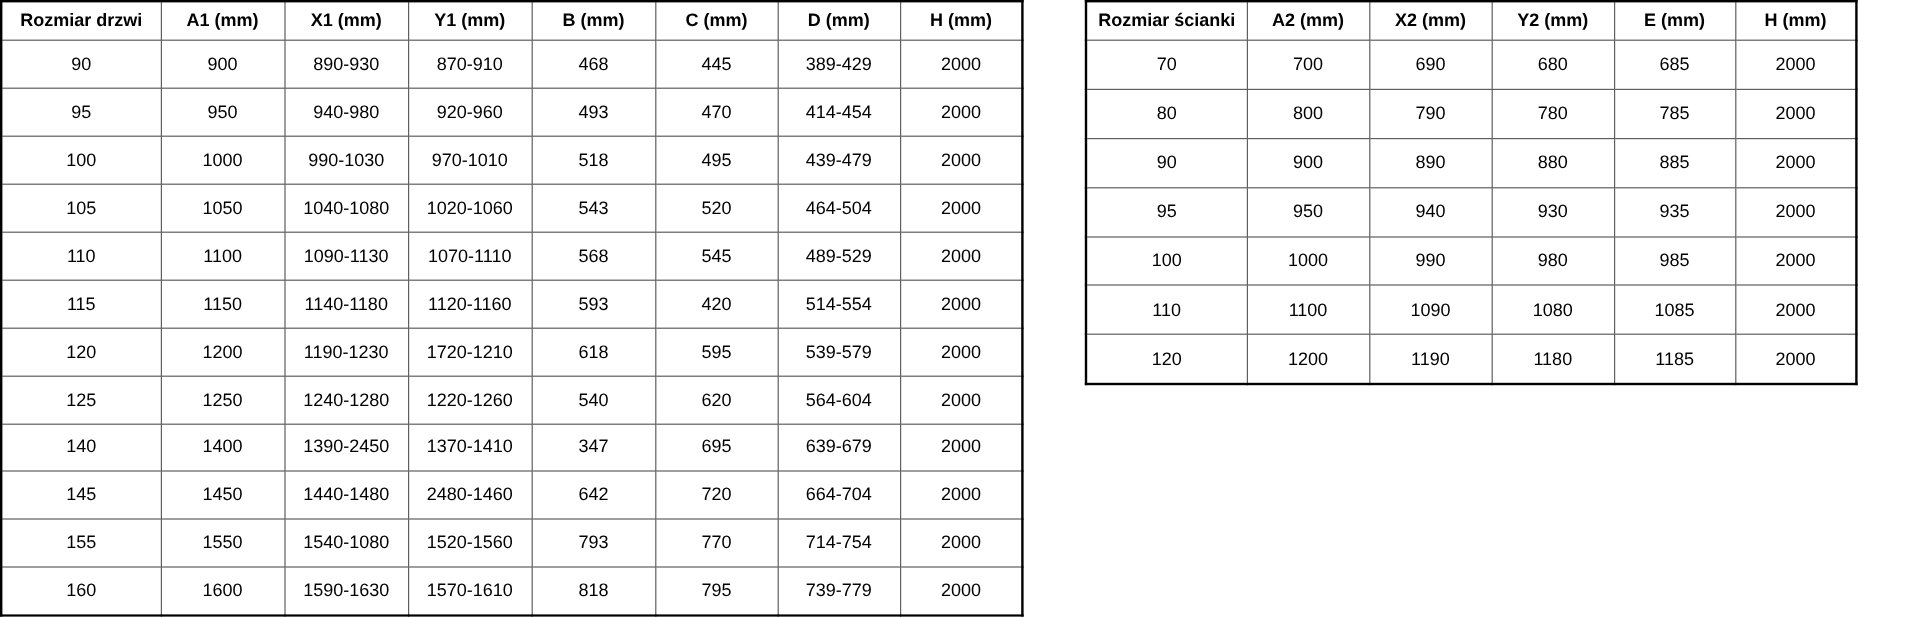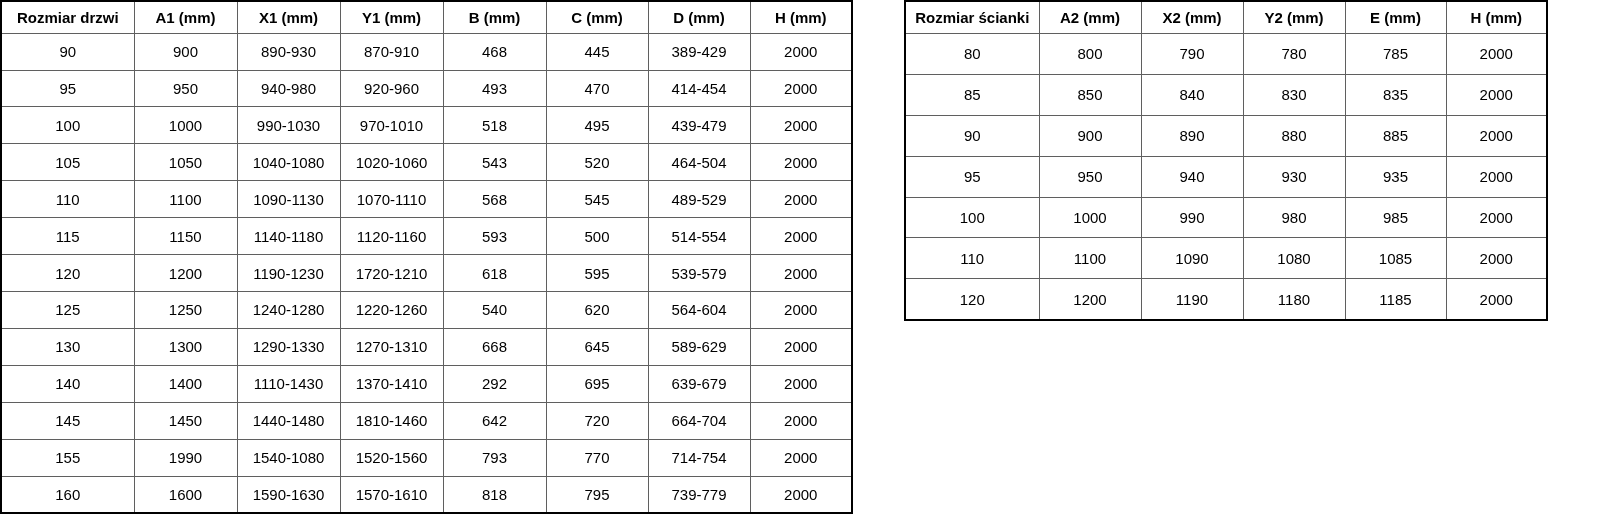--- a/index.html
+++ b/index.html
@@ -130,21 +130,21 @@
           <td>545</td>
           <td>489-529</td>
           <td>2000</td>
         </tr>
         <tr>
           <td>115</td>
           <td>1150</td>
           <td>1140-1180</td>
           <td>1120-1160</td>
           <td>593</td>
-          <td>500</td>
+          <td>420</td>
           <td>514-554</td>
           <td>2000</td>
         </tr>
         <tr>
           <td>120</td>
           <td>1200</td>
           <td>1190-1230</td>
           <td>1720-1210</td>
           <td>618</td>
           <td>595</td>
@@ -155,52 +155,42 @@
           <td>125</td>
           <td>1250</td>
           <td>1240-1280</td>
           <td>1220-1260</td>
           <td>540</td>
           <td>620</td>
           <td>564-604</td>
           <td>2000</td>
         </tr>
         <tr>
-          <td>130</td>
-          <td>1300</td>
-          <td>1290-1330</td>
-          <td>1270-1310</td>
-          <td>668</td>
-          <td>645</td>
-          <td>589-629</td>
-          <td>2000</td>
-        </tr>
-        <tr>
           <td>140</td>
           <td>1400</td>
-          <td>1110-1430</td>
+          <td>1390-2450</td>
           <td>1370-1410</td>
-          <td>292</td>
+          <td>347</td>
           <td>695</td>
           <td>639-679</td>
           <td>2000</td>
         </tr>
         <tr>
           <td>145</td>
           <td>1450</td>
           <td>1440-1480</td>
-          <td>1810-1460</td>
+          <td>2480-1460</td>
           <td>642</td>
           <td>720</td>
           <td>664-704</td>
           <td>2000</td>
         </tr>
         <tr>
           <td>155</td>
-          <td>1990</td>
+          <td>1550</td>
           <td>1540-1080</td>
           <td>1520-1560</td>
           <td>793</td>
           <td>770</td>
           <td>714-754</td>
           <td>2000</td>
         </tr>
         <tr>
           <td>160</td>
           <td>1600</td>
@@ -228,36 +218,36 @@
           <th>Rozmiar ścianki</th>
           <th>A2 (mm)</th>
           <th>X2 (mm)</th>
           <th>Y2 (mm)</th>
           <th>E (mm)</th>
           <th>H (mm)</th>
         </tr>
     </thead>
     <tbody>
         <tr>
+          <td>70</td>
+          <td>700</td>
+          <td>690</td>
+          <td>680</td>
+          <td>685</td>
+          <td>2000</td>
+        </tr>
+        <tr>
           <td>80</td>
           <td>800</td>
           <td>790</td>
           <td>780</td>
           <td>785</td>
           <td>2000</td>
         </tr>
         <tr>
-          <td>85</td>
-          <td>850</td>
-          <td>840</td>
-          <td>830</td>
-          <td>835</td>
-          <td>2000</td>
-        </tr>
-        <tr>
           <td>90</td>
           <td>900</td>
           <td>890</td>
           <td>880</td>
           <td>885</td>
           <td>2000</td>
         </tr>
         <tr>
           <td>95</td>
           <td>950</td>

